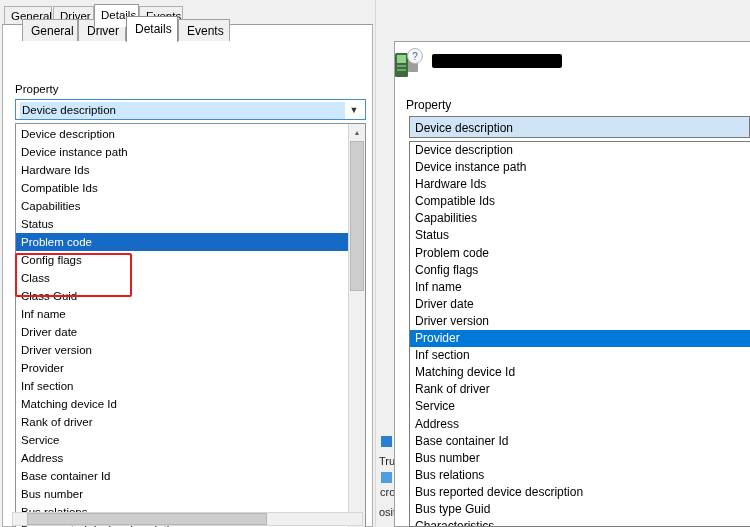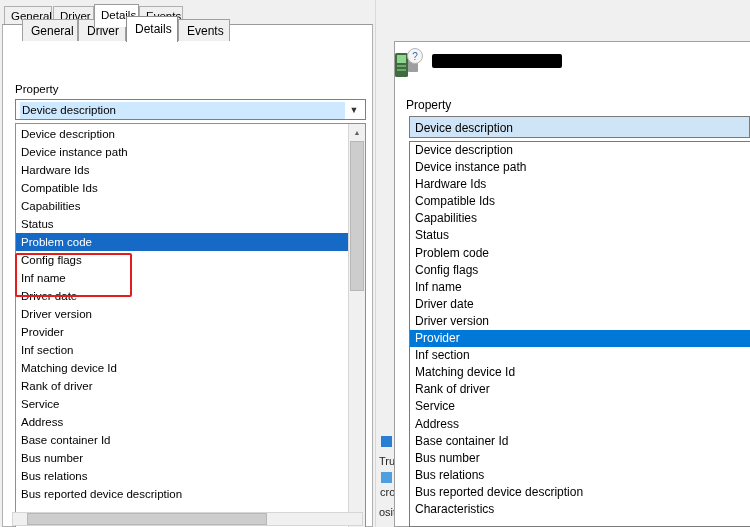--- a/index.html
+++ b/index.html
@@ -339,20 +339,22 @@
       <div id="left-list">
         <div class="items">
           <div class="row">Device description</div>
           <div class="row">Device instance path</div>
           <div class="row">Hardware Ids</div>
           <div class="row">Compatible Ids</div>
           <div class="row">Capabilities</div>
           <div class="row">Status</div>
           <div class="row sel">Problem code</div>
           <div class="row">Config flags</div>
+          <div class="row">Class</div>
+          <div class="row">Class Guid</div>
           <div class="row">Inf name</div>
           <div class="row">Driver date</div>
           <div class="row">Driver version</div>
           <div class="row">Provider</div>
           <div class="row">Inf section</div>
           <div class="row">Matching device Id</div>
           <div class="row">Rank of driver</div>
           <div class="row">Service</div>
           <div class="row">Address</div>
           <div class="row">Base container Id</div>
@@ -428,17 +430,18 @@
     <div class="row sel">Provider</div>
     <div class="row">Inf section</div>
     <div class="row">Matching device Id</div>
     <div class="row">Rank of driver</div>
     <div class="row">Service</div>
     <div class="row">Address</div>
     <div class="row">Base container Id</div>
     <div class="row">Bus number</div>
     <div class="row">Bus relations</div>
     <div class="row">Bus reported device description</div>
+    <div class="row">Bus type Guid</div>
     <div class="row">Characteristics</div>
 
   </div>
 
 </div>
 
 </body></html>

